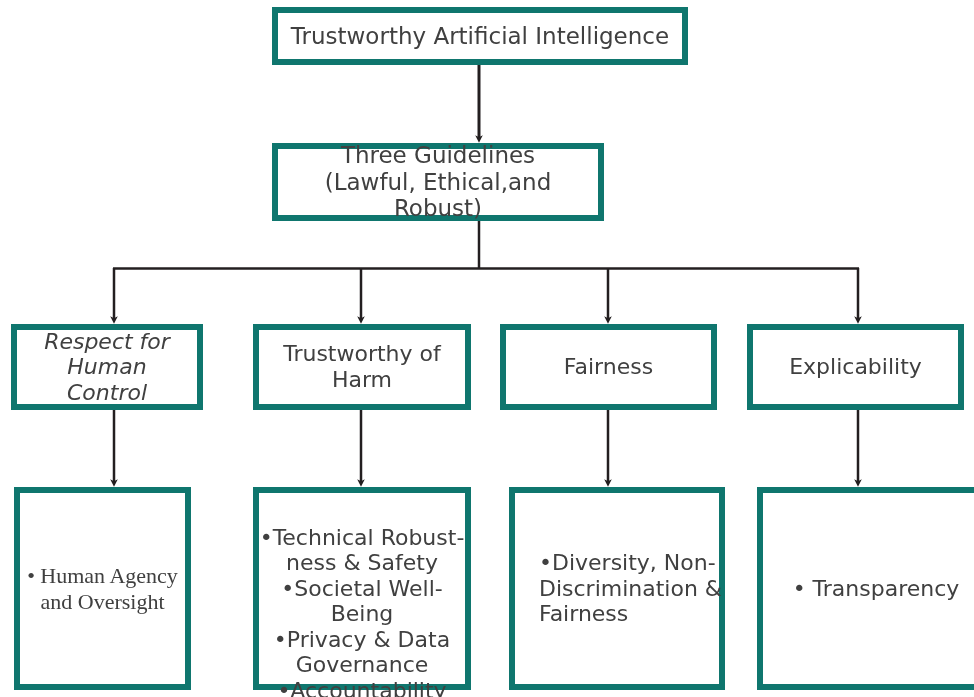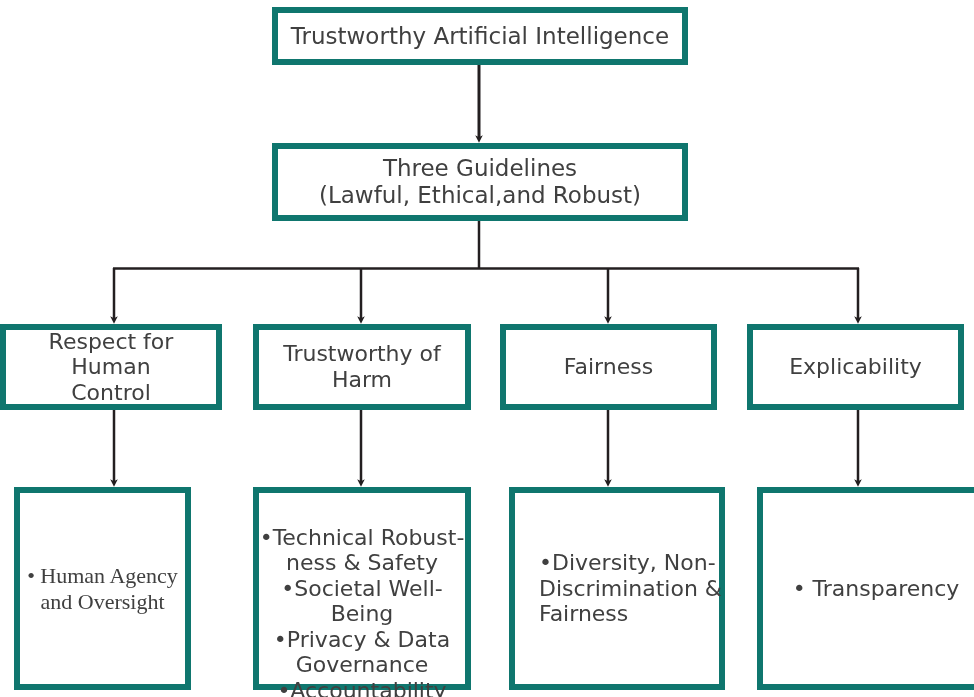--- a/index.html
+++ b/index.html
@@ -52,33 +52,33 @@
     top: 7px;
     width: 416px;
     height: 58px;
     font-size: 23px;
   }
 
   
   #node-guidelines {
     left: 272px;
     top: 143px;
-    width: 416px;
+    width: 332px;
     height: 78px;
     font-size: 23px;
     justify-content: center;
   }
 
   
   .lvl2 {
     top: 324px;
     height: 86px;
     font-size: 22px;
   }
-  #node-p1 { left: 0;   width: 222px; }
+  #node-p1 { left: 11px;   width: 192px; font-style: italic; }
   #node-p2 { left: 253px; width: 218px; }
   #node-p3 { left: 500px; width: 217px; }
   #node-p4 { left: 747px; width: 217px; }
 
   
   .lvl3 {
     top: 487px;
     height: 203px;
     font-size: 22px;
   }

